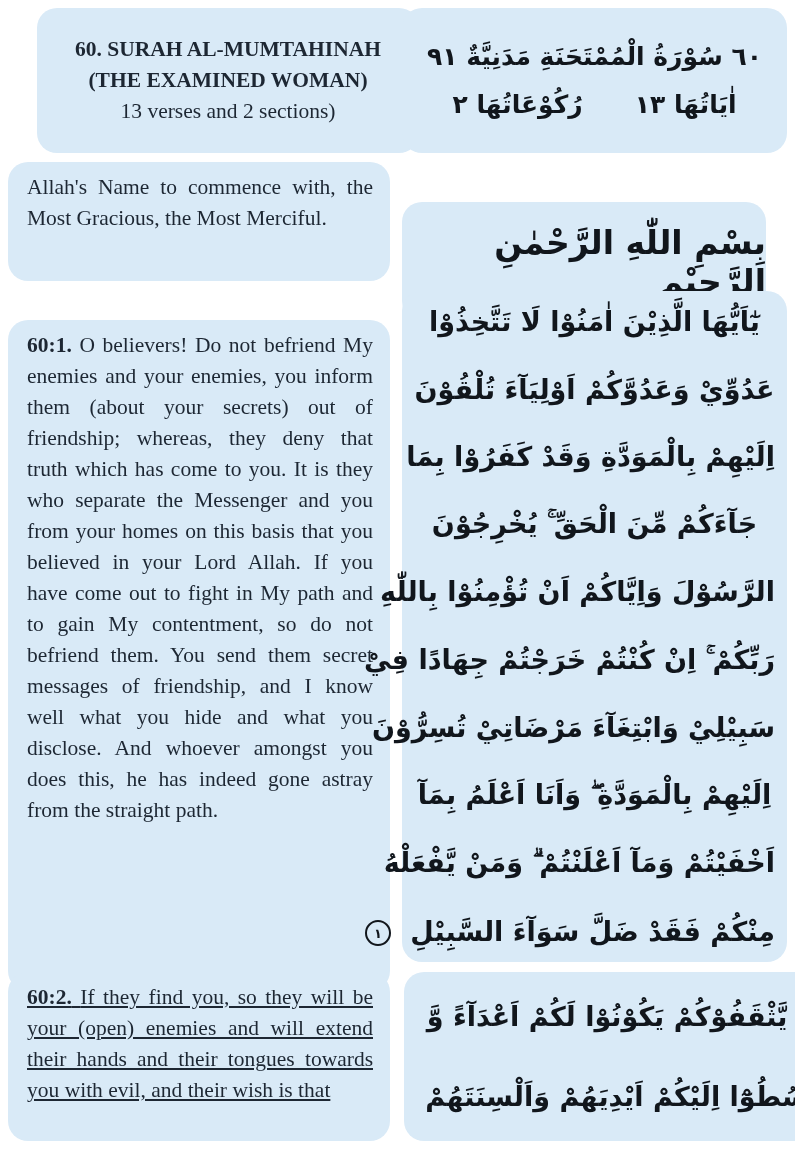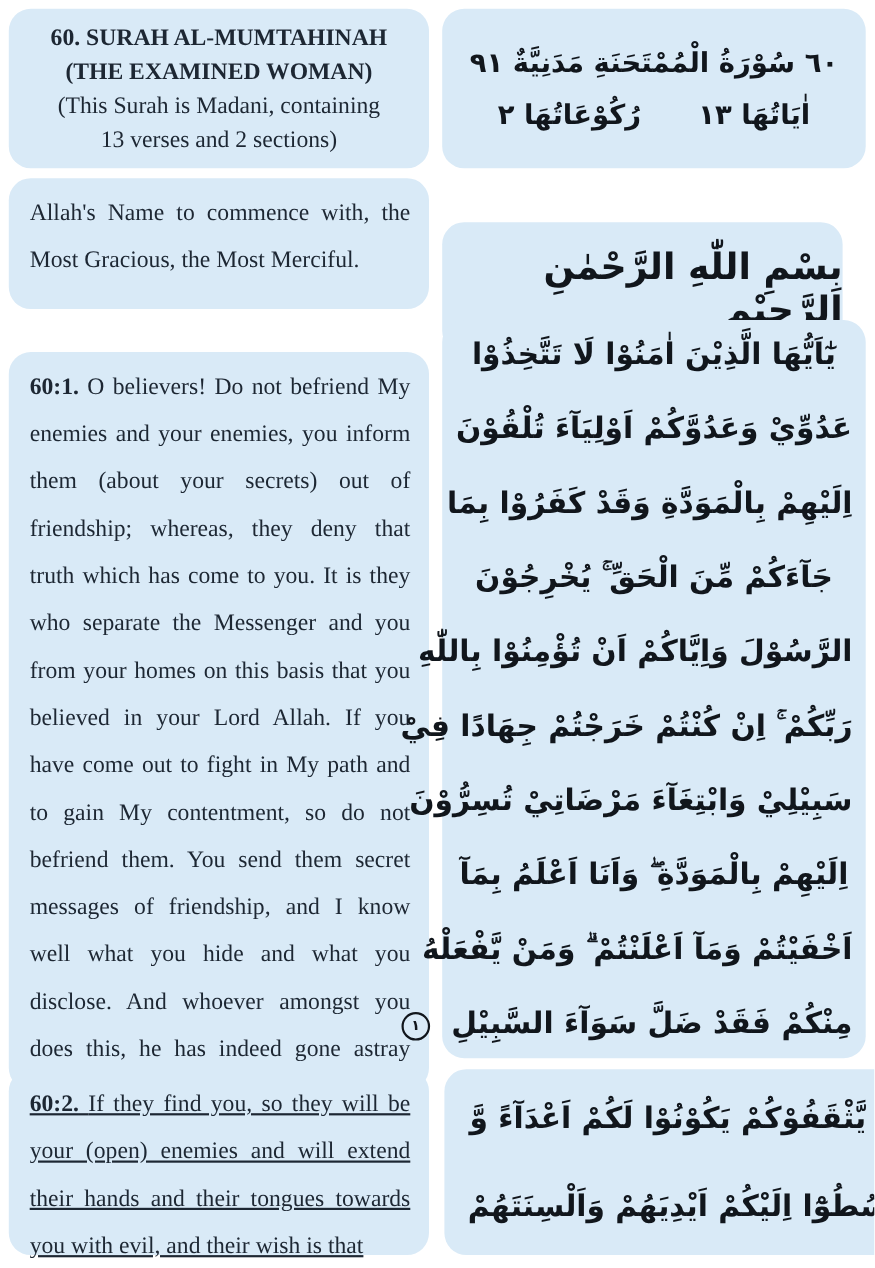--- a/index.html
+++ b/index.html
@@ -25,34 +25,35 @@
   .p-bis-ar  { left: 402px; top: 162px; width: 364px; height: 119px; margin-top: 40px; }
   .p-v1-en   { left: 8px;   top: 291px; width: 382px; height: 671px; margin-top: 29px; }
   .p-v1-ar   { left: 402px; top: 291px; width: 385px; height: 671px; }
   .p-v2-en   { left: 8px;   top: 972px; width: 382px; height: 169px; text-decoration: underline; }
   .p-v2-ar   { left: 404px; top: 972px; width: 448px; height: 169px; align-items: center; }
 
   
   .en-body {
     padding: 10px 17px 0 19px;
     font-size: 21.5px;
-    line-height: 43px;
+    line-height: 31px;
     text-align: justify;
   }
   .vnum { font-weight: bold; margin-left: 0; }
   .vnum::after { content: " "; }
 
   .hdr-en {
     display: flex;
     flex-direction: column;
     justify-content: center;
     text-align: center;
     padding: 4px 8px;
     font-size: 21.5px;
     line-height: 31px;
+    margin-left: 29px;
   }
   .hdr-title { font-weight: bold; }
 
   
   .ar {
     direction: rtl;
     font-family: "DejaVu Sans", sans-serif;
     color: #11161c;
     font-weight: bold;
   }
@@ -95,21 +96,20 @@
   }
 </style>
 </head>
 <body>
 
 <div class="page">
 
   <div class="panel p-hdr-en hdr-en">
     <div class="hdr-title">60. SURAH AL-MUMTAHINAH</div>
     <div class="hdr-title">(THE EXAMINED WOMAN)</div>
-    <div>(This Surah is Madani, containing</div>
     <div>13 verses and 2 sections)</div>
   </div>
 
   <div class="panel p-hdr-ar ar hdr-ar">
     <div>٦٠ سُوْرَةُ الْمُمْتَحَنَةِ مَدَنِيَّةٌ ٩١</div>
     <div class="hdr-ar-line2">
       <span>اٰيَاتُهَا ١٣</span>
       <span>رُكُوْعَاتُهَا ٢</span>
     </div>
   </div>

